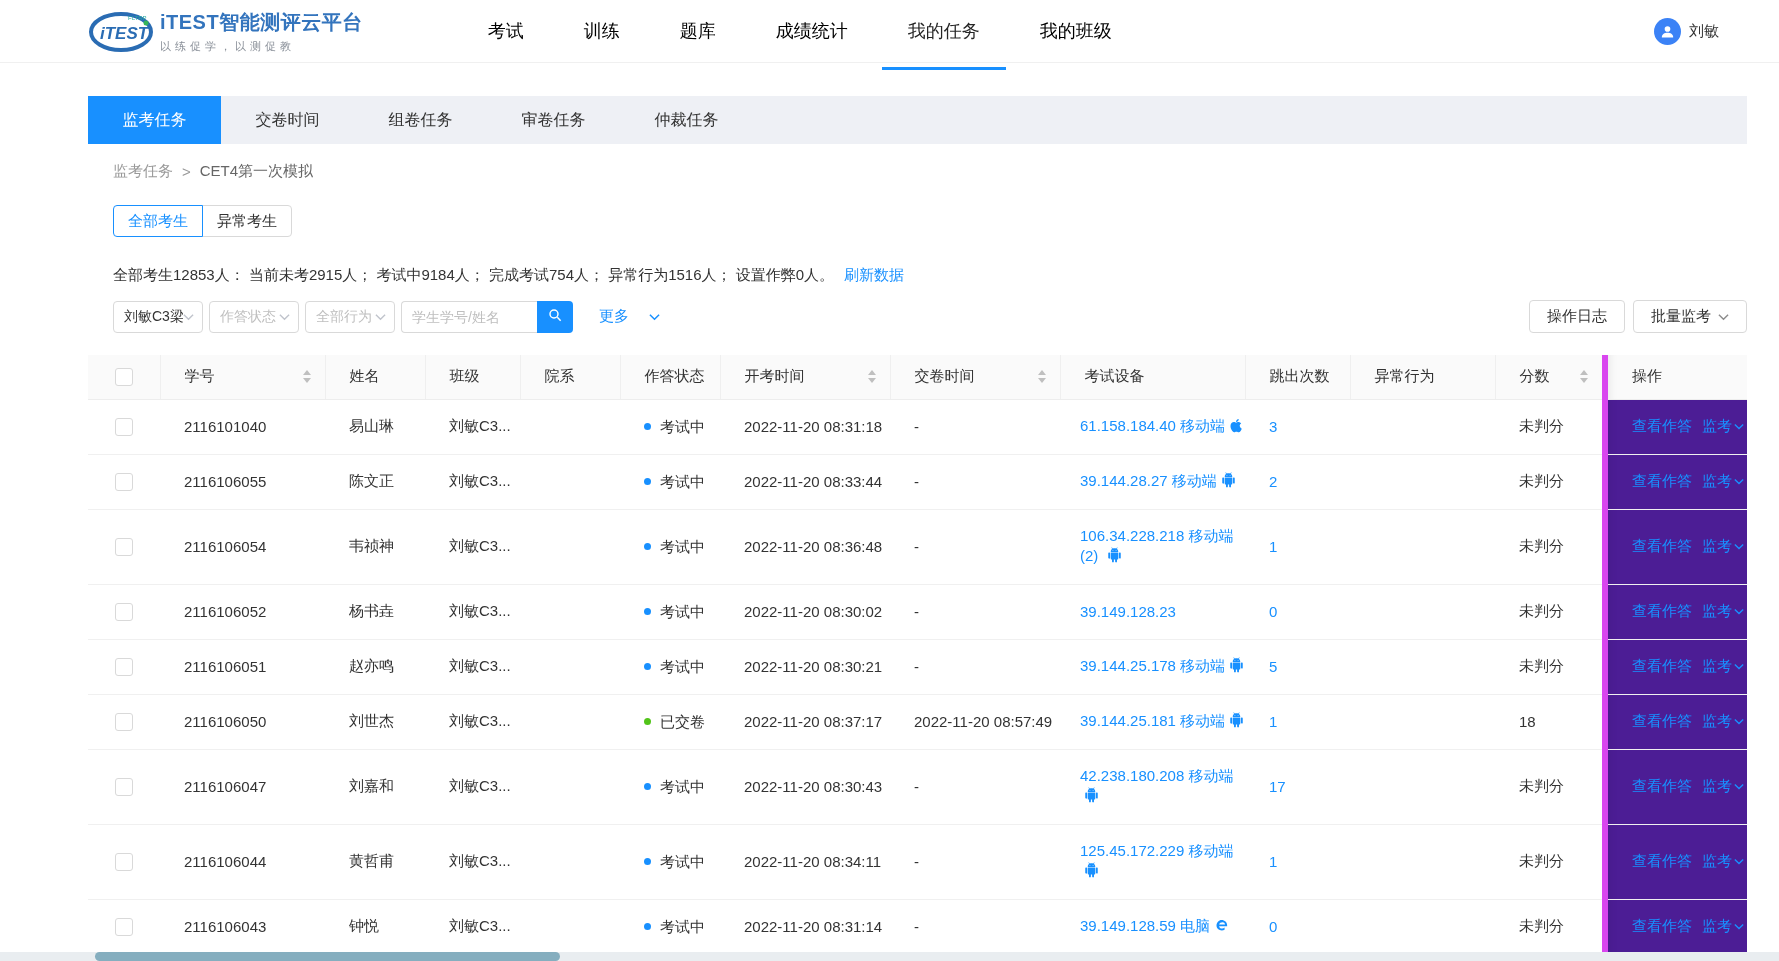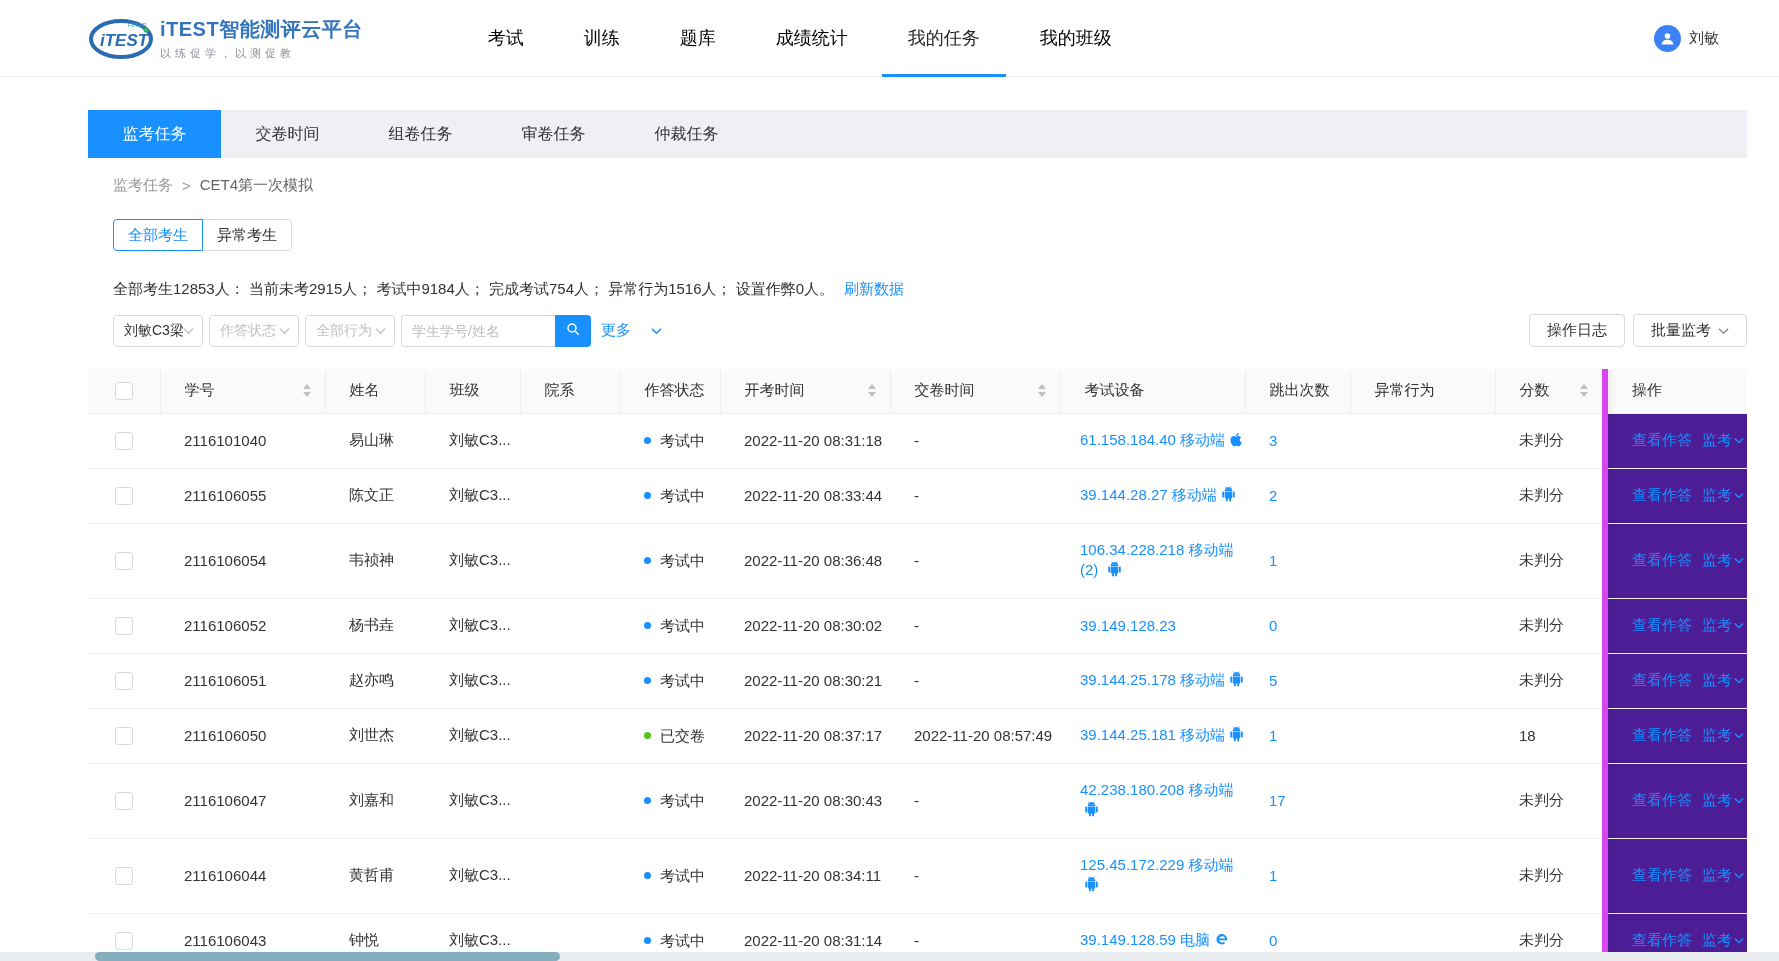--- a/index.html
+++ b/index.html
@@ -2,21 +2,21 @@
 <html><head>
 <meta charset="utf-8">
 <style>
   html,body{margin:0;padding:0}
   body{font-family:"Liberation Sans","DejaVu Sans",sans-serif;color:#333;background:#fff}
   .page{position:relative;width:1779px;height:961px;overflow:hidden;background:#fff}
   a{text-decoration:none}
   .lnk{color:#1890ff;cursor:pointer}
 
   
-  .topbar{height:77px;display:flex;align-items:center;padding:0 60px 0 88px;border-bottom:1px solid #f0f0f0;box-sizing:border-box}
+  .topbar{height:63px;display:flex;align-items:center;padding:0 60px 0 88px;border-bottom:1px solid #f0f0f0;box-sizing:border-box}
   .logo-block{display:flex;align-items:center}
   .logo-text{margin-left:6px}
   .logo-title{font-size:20px;color:#3374bd;font-weight:700;letter-spacing:.5px}
   .logo-sub{font-size:11px;color:#8a9099;letter-spacing:4px;margin-top:3px}
   .nav{display:flex;gap:60px;margin-left:125px;height:77px}
   .nav-item{position:relative;display:flex;align-items:center;font-size:18px;color:#000000;cursor:pointer}
   .nav-item.active{color:#262626}
   .nav-underline{position:absolute;left:-26px;right:-26px;bottom:0;height:3px;background:#1890ff}
   .user{margin-left:auto;display:flex;align-items:center;gap:8px;cursor:pointer}
   .avatar{width:27px;height:27px;border-radius:50%;background:#3b82f6;display:flex;align-items:center;justify-content:center}
@@ -38,24 +38,24 @@
   .tg.active{border-color:#1890ff;color:#1890ff;position:relative;z-index:1}
   .stats{margin-top:29px;font-size:15px;color:#333}
   .stats .lnk{margin-left:10px}
 
   .filters{margin-top:15px;display:flex;align-items:center;gap:6px}
   .sel{width:90px;height:32px;border:1px solid #d9d9d9;border-radius:4px;background:#fff;display:flex;align-items:center;justify-content:space-between;padding:0 8px 0 10px;font-size:14px;box-sizing:border-box;cursor:pointer}
   .sel .val{color:#333;white-space:nowrap;overflow:hidden}
   .sel .ph{color:#bfbfbf;white-space:nowrap}
   .chev{color:#c0c4cc;display:flex}
   .search{display:flex;margin-left:0}
-  .search input{width:154px;height:32px;border:1px solid #d9d9d9;border-right:none;border-radius:4px 0 0 4px;padding:0 10px;font-size:14px;box-sizing:border-box;outline:none;color:#333;font-family:inherit}
+  .search input{width:136px;height:32px;border:1px solid #d9d9d9;border-right:none;border-radius:4px 0 0 4px;padding:0 10px;font-size:14px;box-sizing:border-box;outline:none;color:#333;font-family:inherit}
   .search input::placeholder{color:#bfbfbf}
   .search button{width:36px;height:32px;background:#1890ff;border:none;border-radius:0 4px 4px 0;display:flex;align-items:center;justify-content:center;cursor:pointer}
-  .more{margin-left:4px;font-size:15px;color:#1890ff;display:flex;align-items:center;gap:20px;cursor:pointer}
+  .more{margin-left:20px;font-size:15px;color:#1890ff;display:flex;align-items:center;gap:20px;cursor:pointer}
   .more .chev{color:#1890ff}
   .rbtns{margin-left:auto;display:flex;gap:8px}
   .btn{height:33px;border:1px solid #d9d9d9;border-radius:4px;background:#fff;font-size:15px;color:#333;padding:0 17px;display:flex;align-items:center;gap:7px;cursor:pointer;font-family:inherit}
   .btn .chev{color:#8c8c8c}
 
   
   table{margin-top:22px;border-collapse:collapse;table-layout:fixed;width:1659px}
   th{background:#fafafa;height:44px;border-bottom:1px solid #ededed;border-right:1px solid #efefef;font-weight:400;font-size:15px;color:#333;text-align:left;padding:0 0 0 24px;box-sizing:border-box}
   th:last-child{border-right:none}
   td{height:55px;border-bottom:1px solid #f0f0f0;font-size:15px;color:#333;padding:0 6px 0 24px;box-sizing:border-box}

